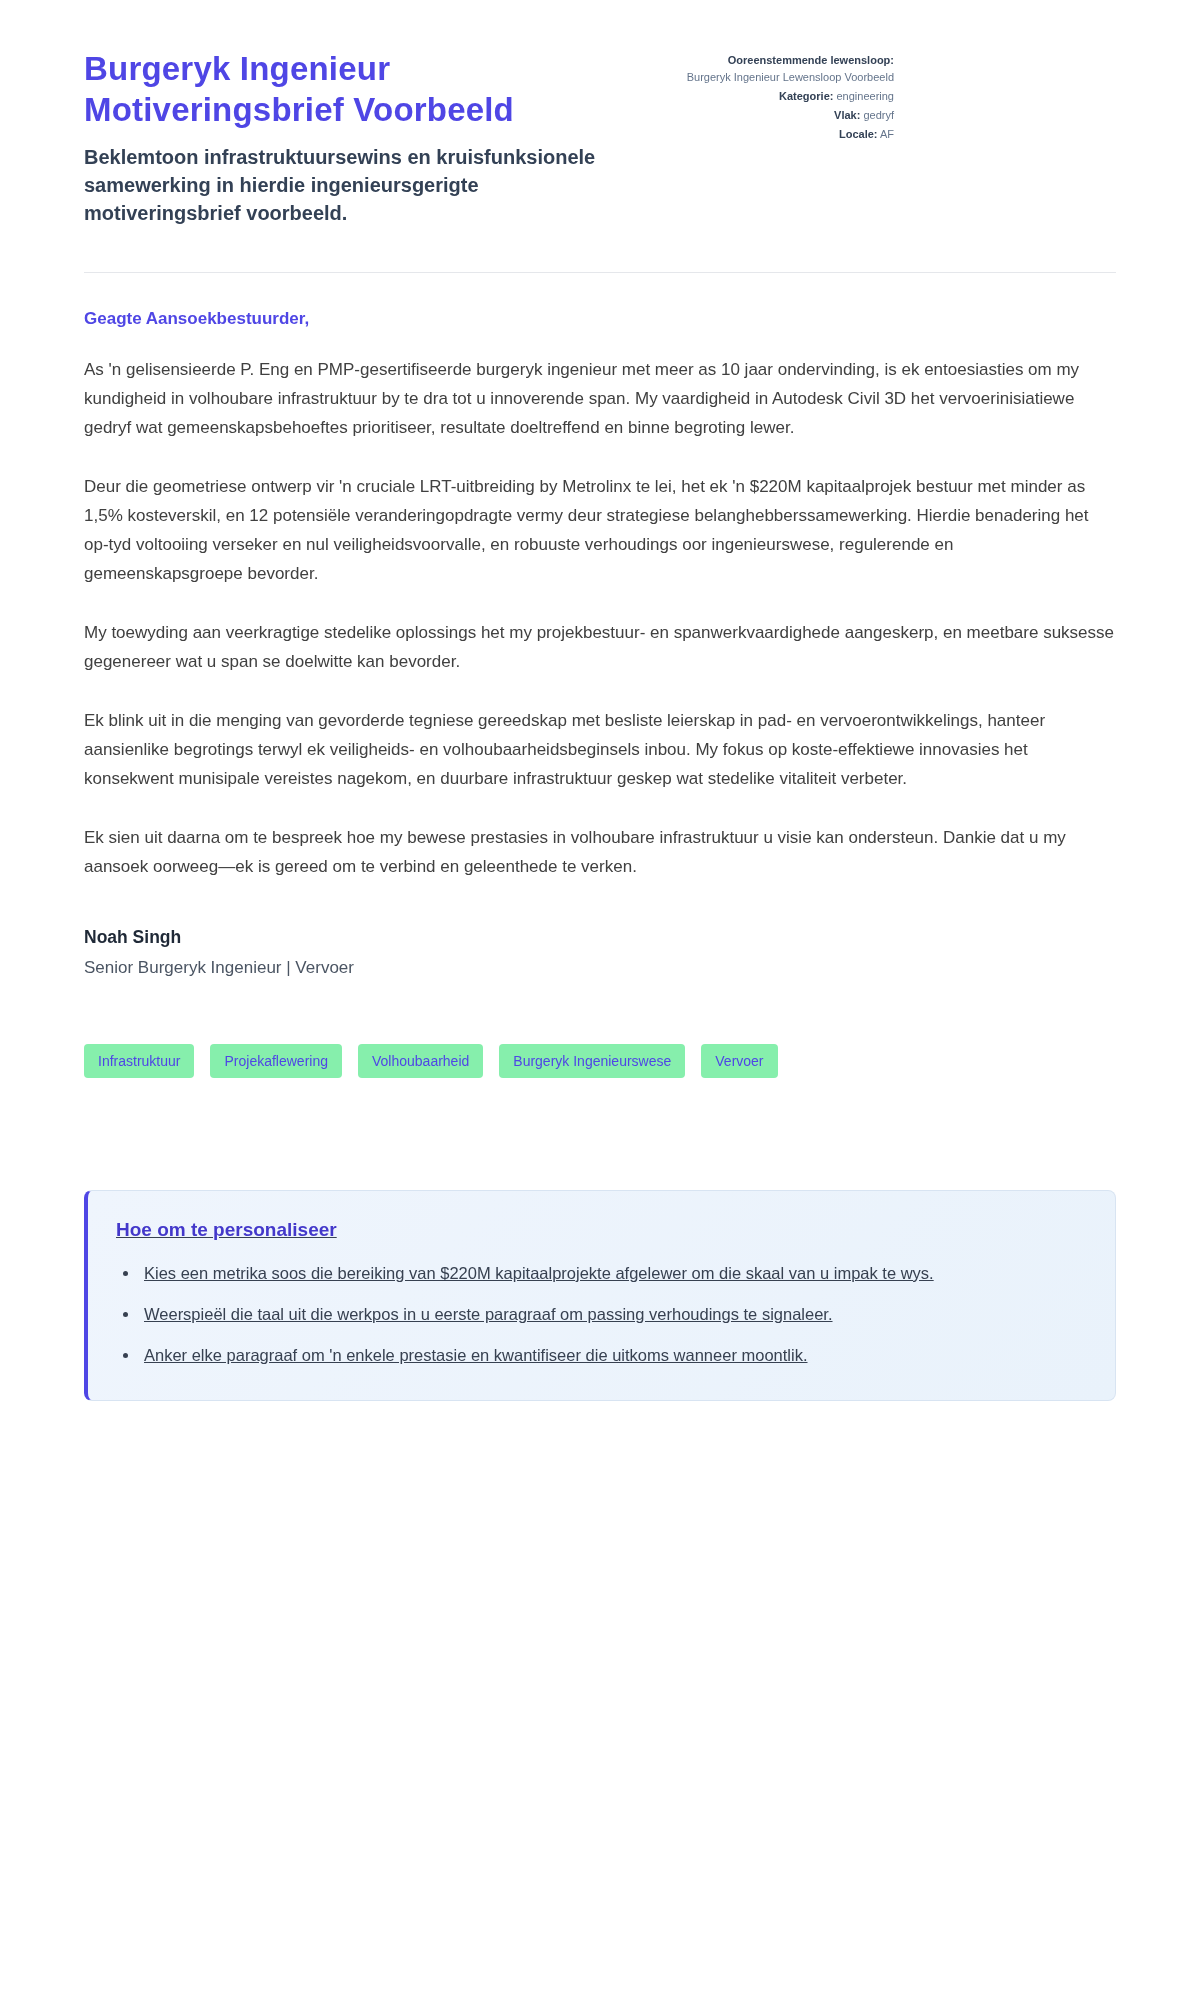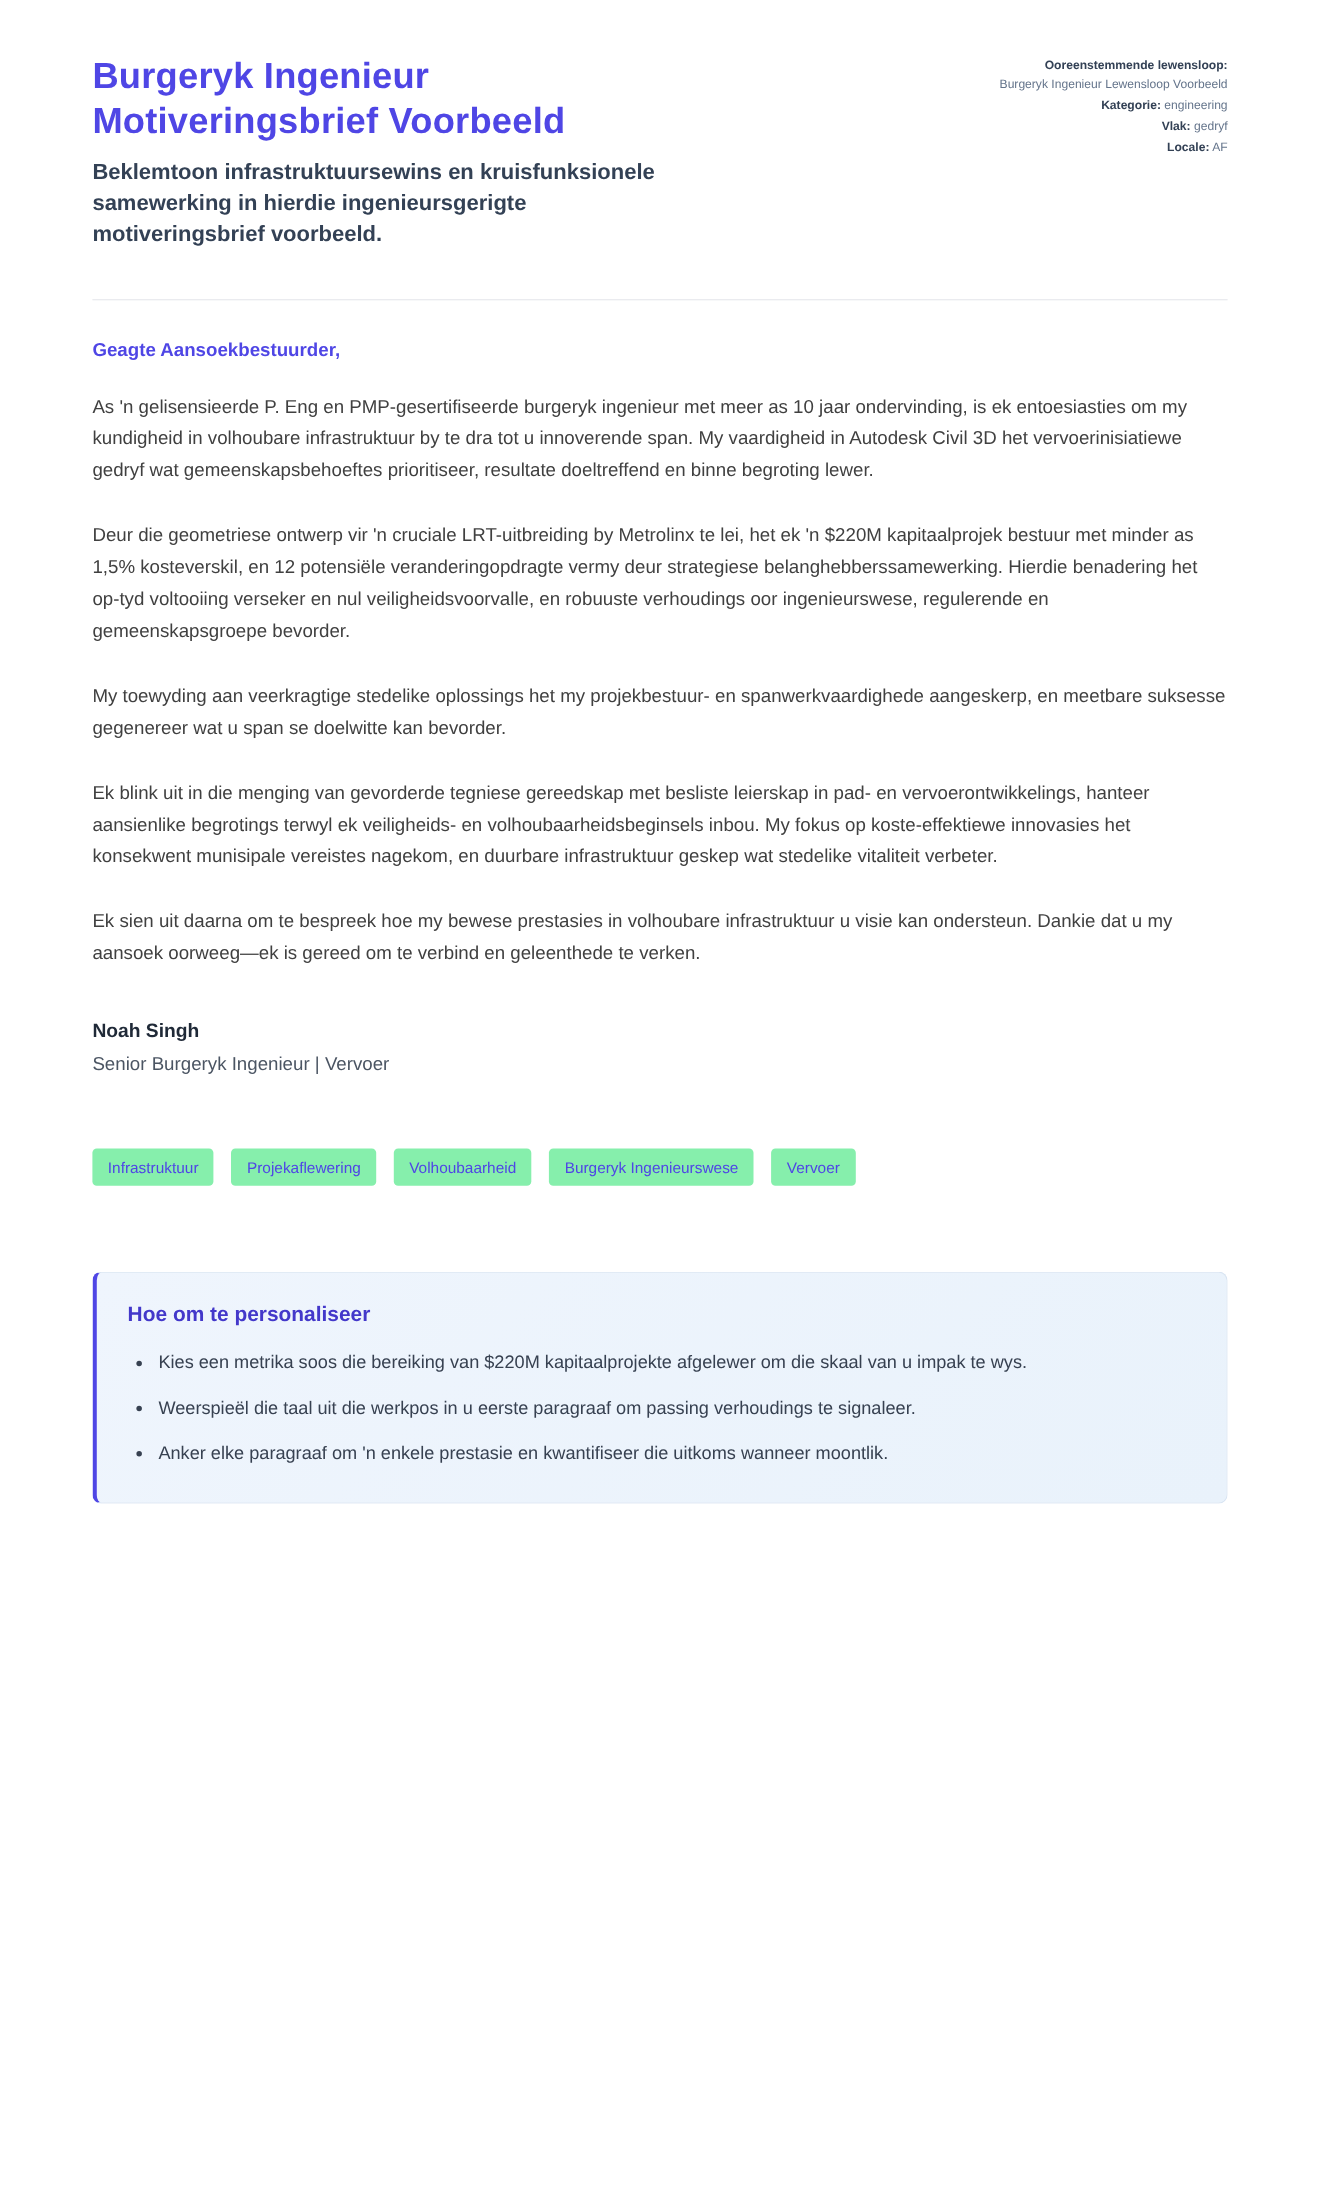--- a/index.html
+++ b/index.html
@@ -12,21 +12,20 @@
   }
   .page {
     width: 1032px;
     margin: 0 auto;
     padding-top: 48px;
   }
 
   
   .header {
     display: flex;
-    justify-content: space-between;
     align-items: flex-start;
     gap: 40px;
   }
   .header-left { max-width: 620px; }
   .page-title {
     font-size: 33px;
     line-height: 1.25;
     font-weight: 700;
     color: #4f46e5;
     letter-spacing: 0.2px;
@@ -98,26 +97,27 @@
     font-size: 14px;
     line-height: 1;
     padding: 10px 14px;
     border-radius: 4px;
     cursor: pointer;
     white-space: nowrap;
   }
 
   
   .callout {
-    margin-top: 78px;
+    margin-top: 112px;
     background: linear-gradient(135deg, #eff5fd 0%, #e9f2fb 100%);
     border: 1px solid #d8e4f2;
     border-left: 4px solid #4f46e5;
     border-radius: 8px;
     padding: 28px 46px 30px 28px;
+    text-decoration: underline;
   }
   .callout-title {
     color: #4338ca;
     font-size: 19px;
     font-weight: 700;
     margin-bottom: 18px;
   }
   .callout-list {
     list-style: disc;
     padding-left: 24px;

